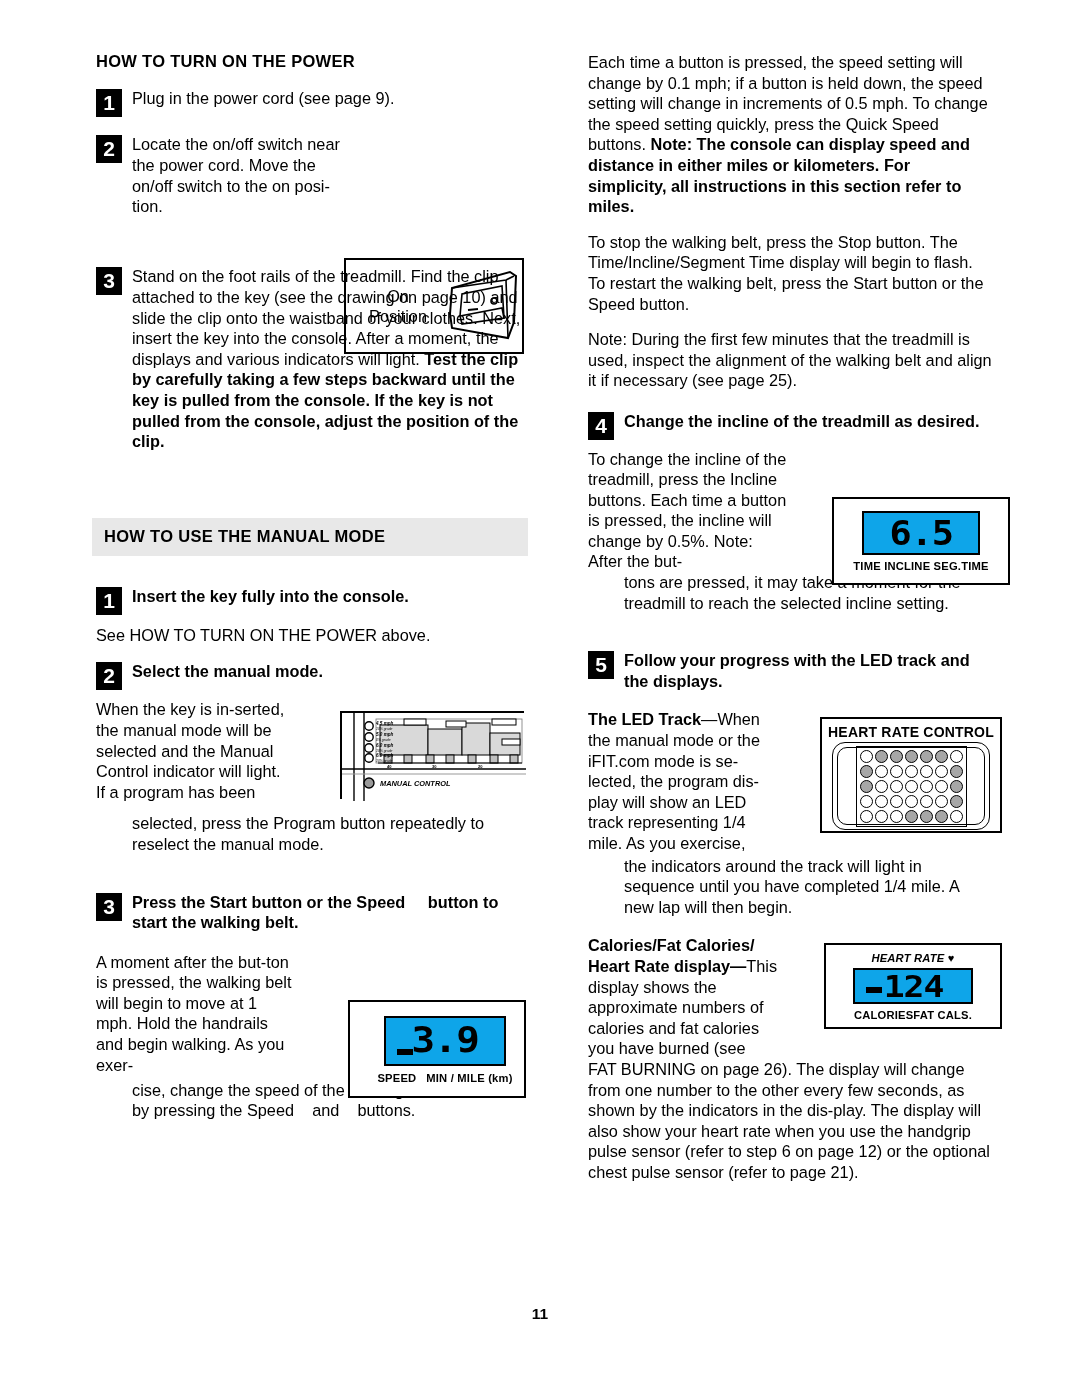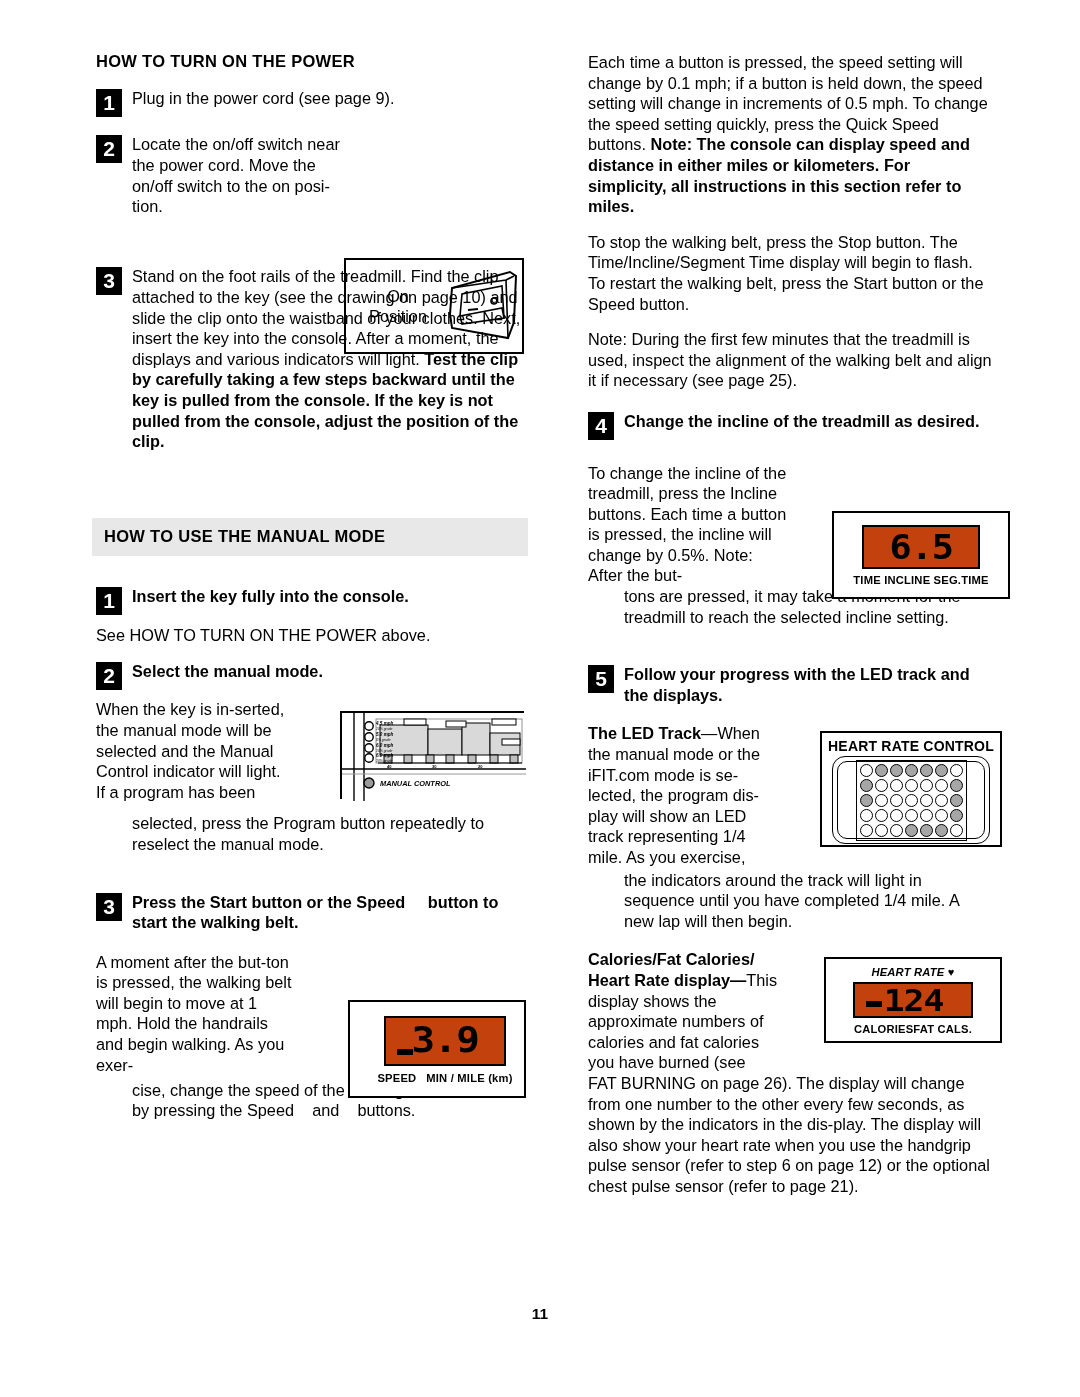--- a/index.html
+++ b/index.html
@@ -114,21 +114,21 @@
   
   .lcd-outer {
     display: flex;
     flex-direction: column;
     align-items: center;
     justify-content: center;
   }
   .lcd-window {
     border: 2.5px solid #000;
     border-radius: 0;
-    background: #c2410c;
+    background: #0ea5e9;
     display: flex;
     align-items: center;
     justify-content: center;
     position: relative;
   }
   .lcd-digits {
     font-family: "DejaVu Sans Mono", monospace;
     font-weight: bold;
     letter-spacing: -1px;
     line-height: 1;
@@ -418,21 +418,21 @@
 
     <p class="para">To stop the walking belt, press the Stop button. The Time/Incline/Segment Time display will begin to flash. To restart the walking belt, press the Start button or the Speed     button.</p>
 
     <p class="para" style="margin-bottom:20px;">Note: During the first few minutes that the treadmill is used, inspect the alignment of the walking belt and align it if necessary (see page 25).</p>
 
     <div class="step">
       <div class="stepnum">4</div>
       <div class="step-title" style="margin-left:36px;">Change the incline of the treadmill as desired.</div>
     </div>
 
-    <div style="position:relative; margin-top:31px; min-height:108px;">
+    <div style="position:relative; margin-top:17px; min-height:108px;">
       <p class="para indent tight" style="width:200px;">To change the incline of the treadmill, press the Incline buttons. Each time a button is pressed, the incline will change by 0.5%. Note: After the but-</p>
 
       <div class="figbox fig-incline lcd-outer">
         <div class="lcd-window">
           <span class="lcd-digits">6.5</span>
         </div>
         <div class="lcd-sub-caption">TIME  INCLINE  SEG.TIME</div>
       </div>
     </div>
 

